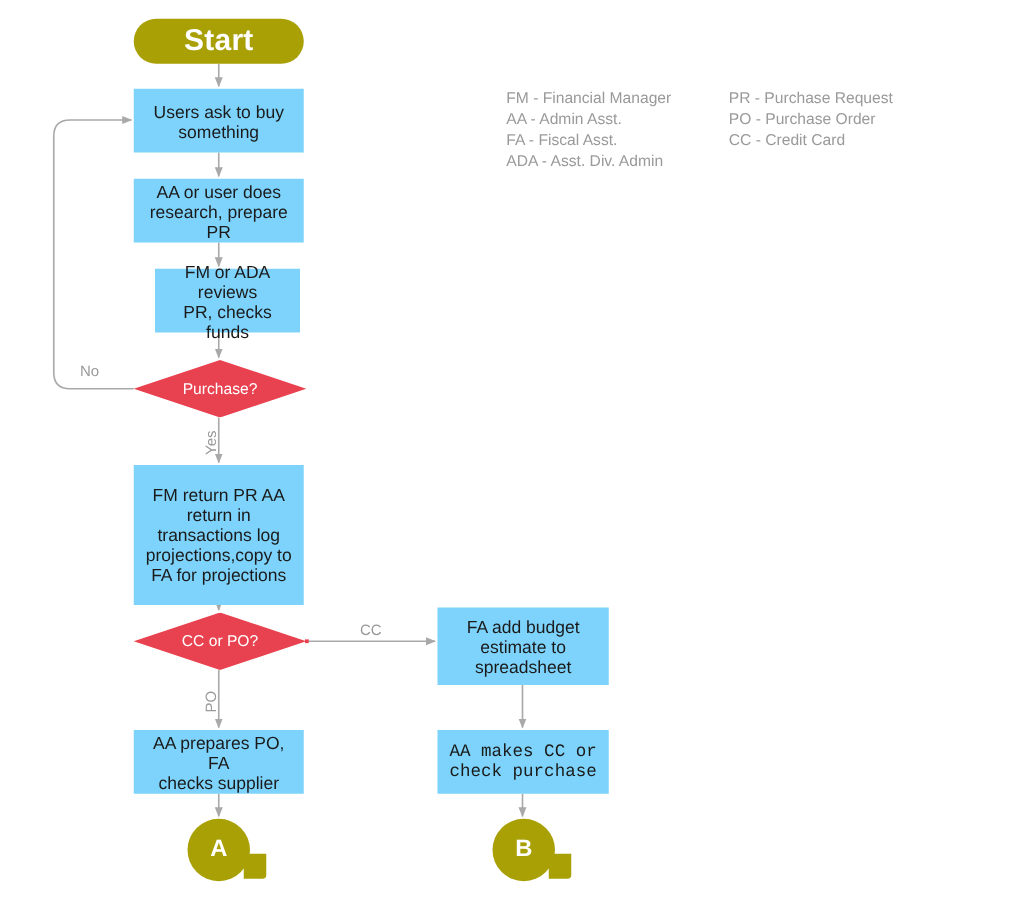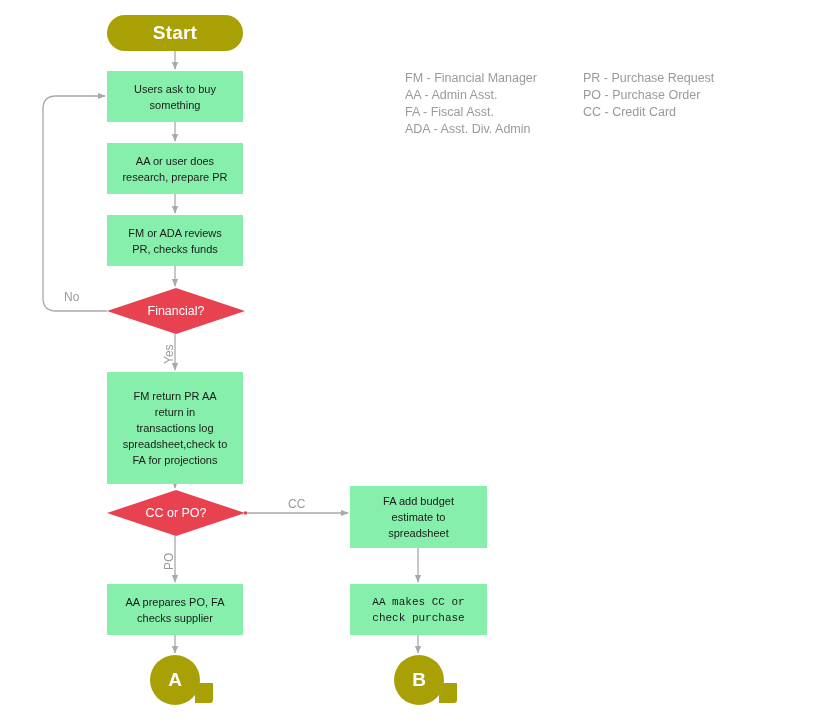--- a/index.html
+++ b/index.html
@@ -15,29 +15,29 @@
   
   #wires{position:absolute;left:0;top:0;width:815px;height:725px;pointer-events:none;}
 
   
   .node{position:absolute;box-sizing:border-box;}
 
   .terminator{
     background:#a8a005;
     border-radius:999px;
     display:flex;align-items:center;justify-content:center;
-    color:#ffffff;font-size:19px;font-weight:bold;
+    color:#ffffff;font-size:24px;font-weight:bold;
     letter-spacing:.2px;
   }
 
   .process{
-    background:#86efac;
+    background:#7dd3fc;
     display:flex;align-items:center;justify-content:center;
     text-align:center;
-    color:#1a1a1a;font-size:11px;line-height:16px;
+    color:#1a1a1a;font-size:14px;line-height:16px;
     padding:2px 6px;
   }
   .process span{display:block;}
 
   .decision{
     display:flex;align-items:center;justify-content:center;
   }
   .decision .dia{
     position:absolute;left:0;top:0;width:100%;height:100%;
     background:#e8414f;
@@ -148,38 +148,38 @@
     </div>
   </div>
 
   <div class="node process" style="left:107px;top:143px;width:136px;height:51px;">
     <div>
       <span>AA or user does</span>
       <span>research, prepare PR</span>
     </div>
   </div>
 
-  <div class="node process" style="left:107px;top:215px;width:136px;height:51px;">
+  <div class="node process" style="left:124px;top:215px;width:116px;height:51px;">
     <div>
       <span>FM or ADA reviews</span>
       <span>PR, checks funds</span>
     </div>
   </div>
 
   <div class="node decision" style="left:107px;top:288px;width:138px;height:46px;">
     <div class="dia"></div>
-    <div class="dtext">Financial?</div>
+    <div class="dtext">Purchase?</div>
   </div>
 
   <div class="node process" style="left:107px;top:372px;width:136px;height:112px;">
     <div>
       <span>FM return PR AA</span>
       <span>return in</span>
       <span>transactions log</span>
-      <span>spreadsheet,check to</span>
+      <span>projections,copy to</span>
       <span>FA for projections</span>
     </div>
   </div>
 
   <div class="node decision" style="left:107px;top:490px;width:138px;height:46px;">
     <div class="dia"></div>
     <div class="dtext">CC or PO?</div>
   </div>
 
   <div class="node process" style="left:107px;top:584px;width:136px;height:51px;">

